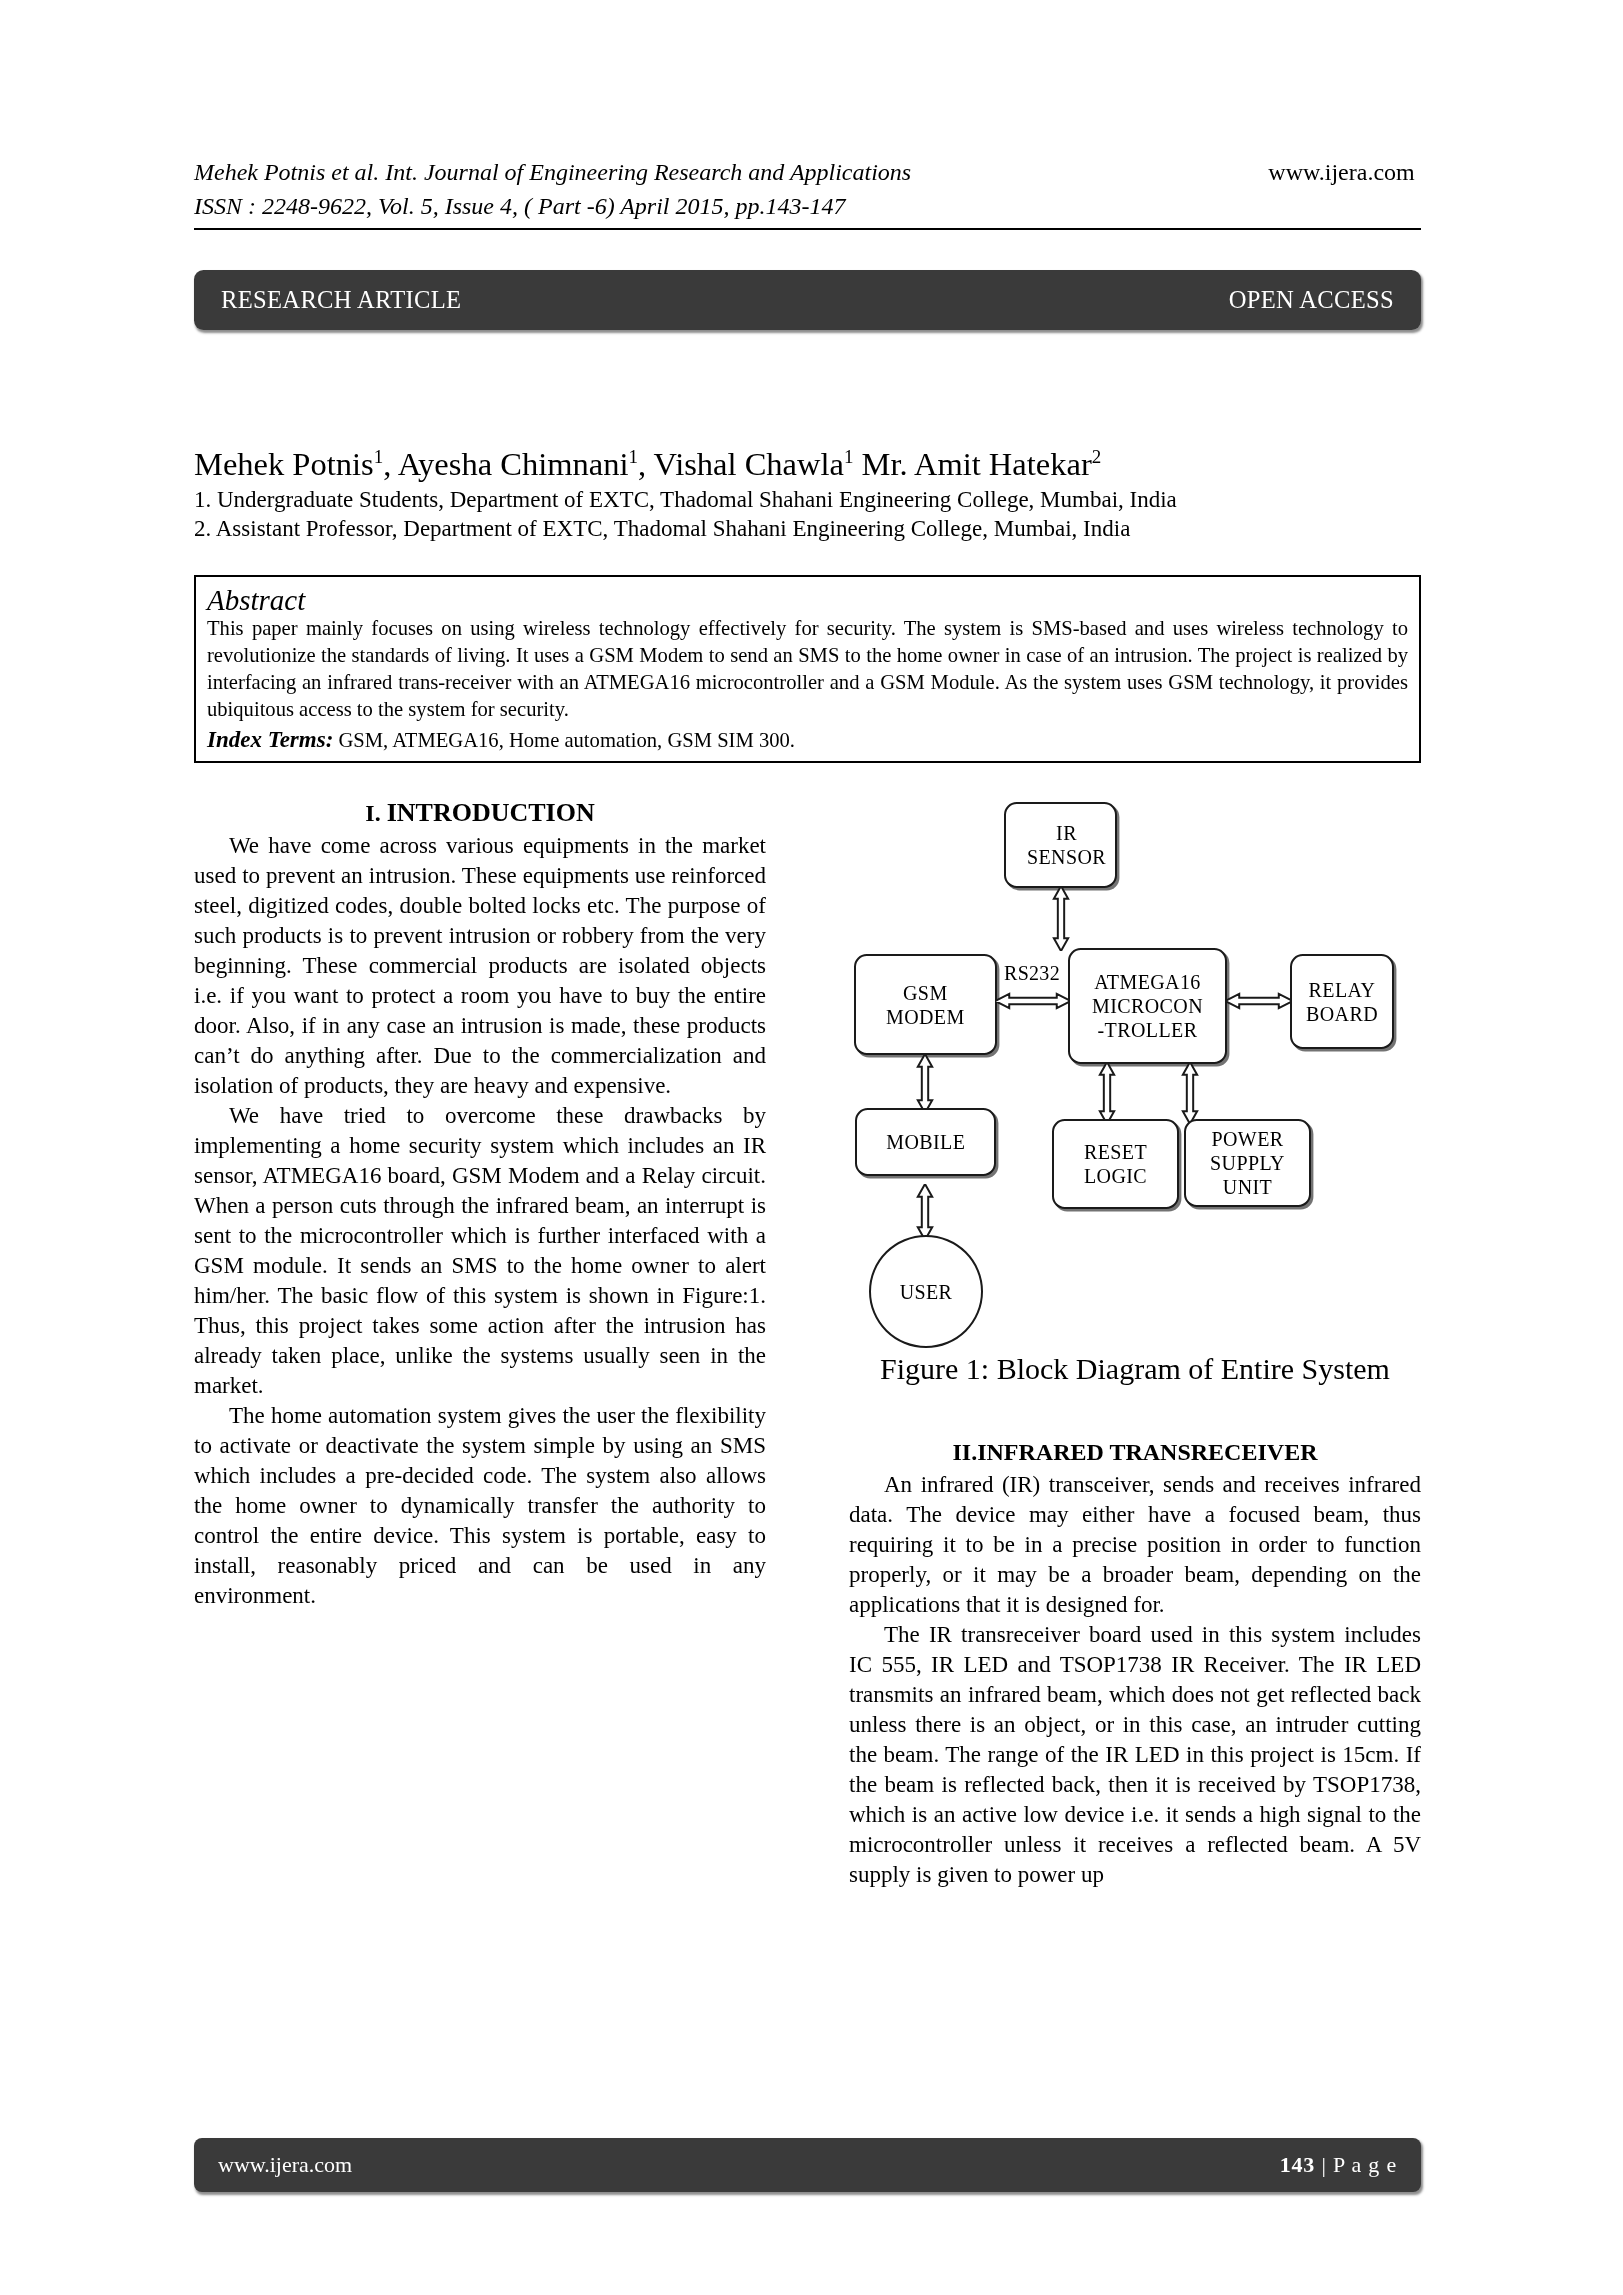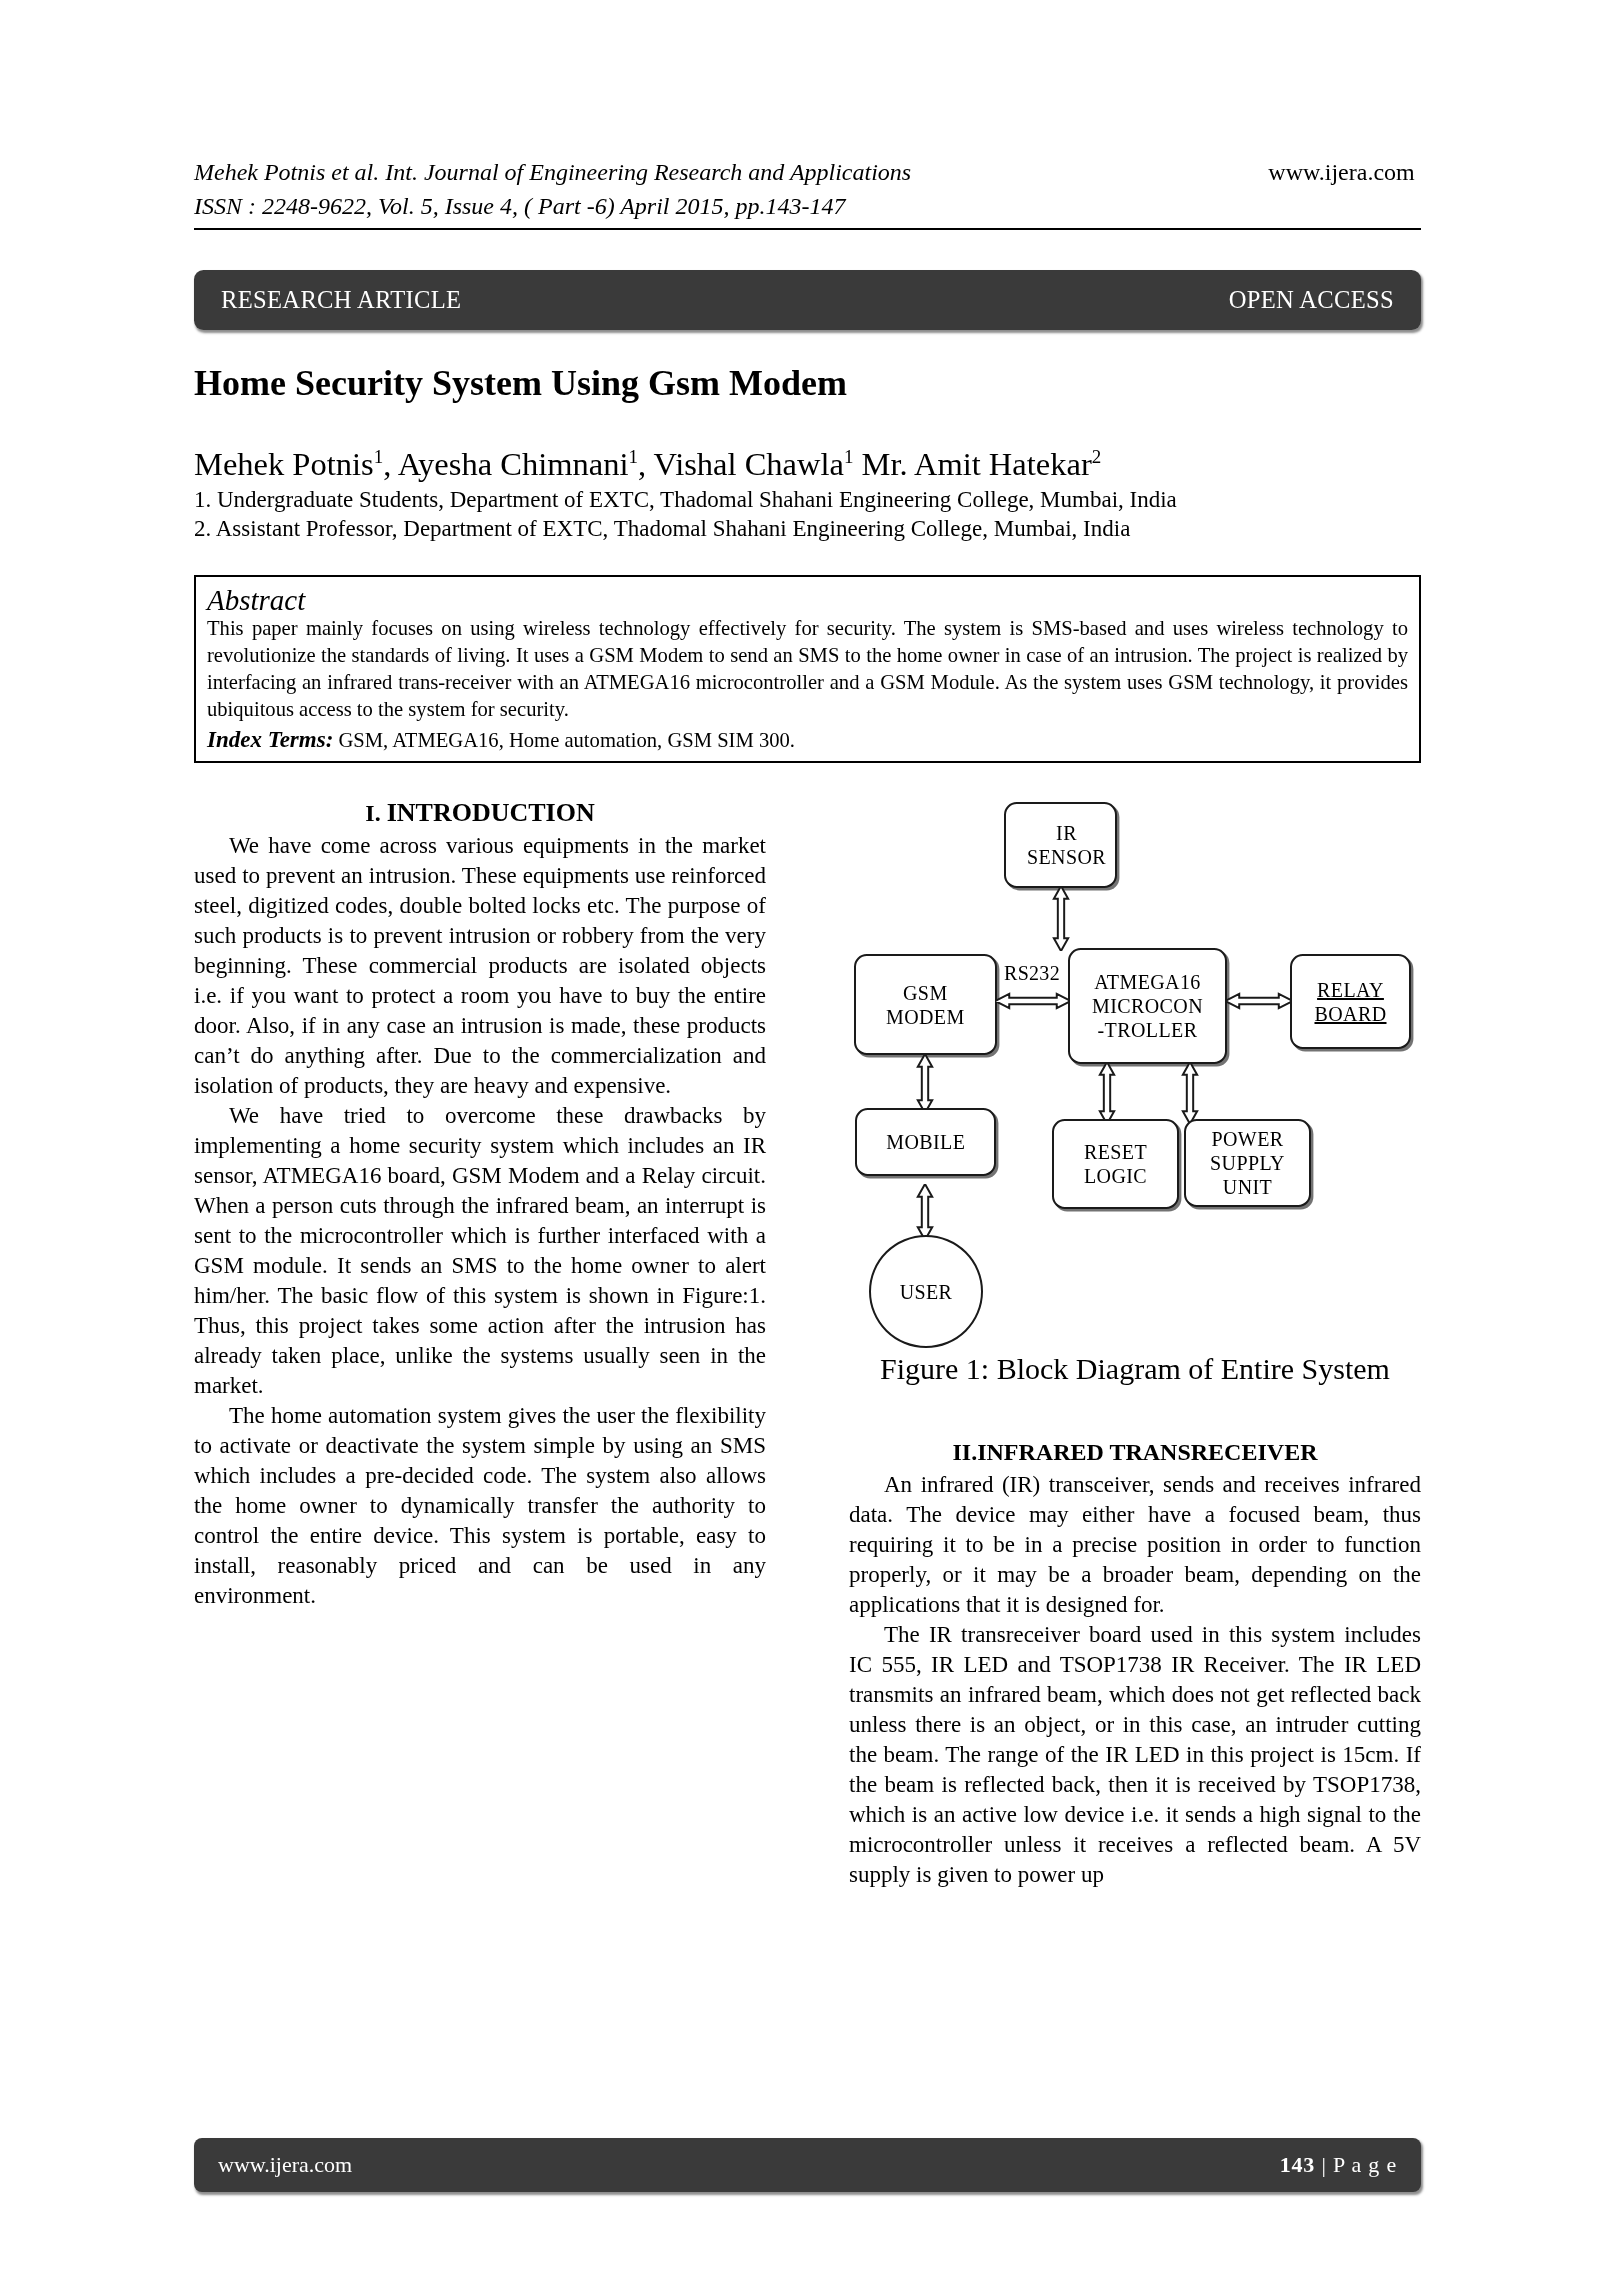--- a/index.html
+++ b/index.html
@@ -241,21 +241,20 @@
       <span>ISSN : 2248-9622, Vol. 5, Issue 4, ( Part -6) April 2015, pp.143-147</span>
     </div>
     <div class="runhead-rule"></div>
   </div>
 
   <div class="banner">
     <span>RESEARCH ARTICLE</span>
     <span>OPEN ACCESS</span>
   </div>
 
-  <div class="title">Home Security System Using Gsm Modem</div>
 
   <div class="authors">
     <span>Mehek Potnis</span><sup>1</sup><span>, </span><span>Ayesha Chimnani</span><sup>1</sup><span>, </span><span>Vishal Chawla</span><sup>1</sup><span> </span><span>Mr. Amit Hatekar</span><sup>2</sup>
   </div>
 
   <div class="affil">
     <div>1. Undergraduate Students, Department of EXTC, Thadomal Shahani Engineering College, Mumbai, India</div>
     <div>2. Assistant Professor, Department of EXTC, Thadomal Shahani Engineering College, Mumbai, India</div>
   </div>
 
@@ -312,21 +311,21 @@
           <span>MICROCON</span>
           <span>-TROLLER</span>
         </div>
 
         <div class="arr" style="left:376px; top:192px;">
           <svg width="68" height="24" viewBox="0 0 86 30">
             <polygon points="0,15 18,6 18,11 68,11 68,6 86,15 68,24 68,19 18,19 18,24" fill="#ffffff" stroke="#1a1a1a" stroke-width="2.5"></polygon>
           </svg>
         </div>
 
-        <div class="bx" style="left:441px; top:157px; width:121px; height:95px;text-decoration:underline;">
+        <div class="bx" style="left:441px; top:157px; width:104px; height:95px;">
           <span>RELAY</span>
           <span>BOARD</span>
         </div>
 
         <div class="arr" style="left:64px; top:257px;">
           <svg width="24" height="59" viewBox="0 0 30 74">
             <polygon points="15,0 24,16 19,16 19,58 24,58 15,74 6,58 11,58 11,16 6,16" fill="#ffffff" stroke="#1a1a1a" stroke-width="2.5"></polygon>
           </svg>
         </div>
 

